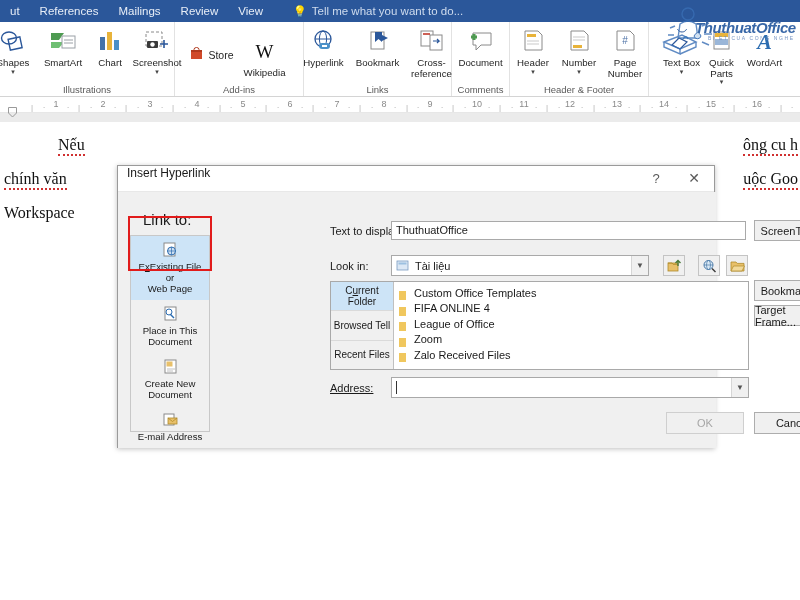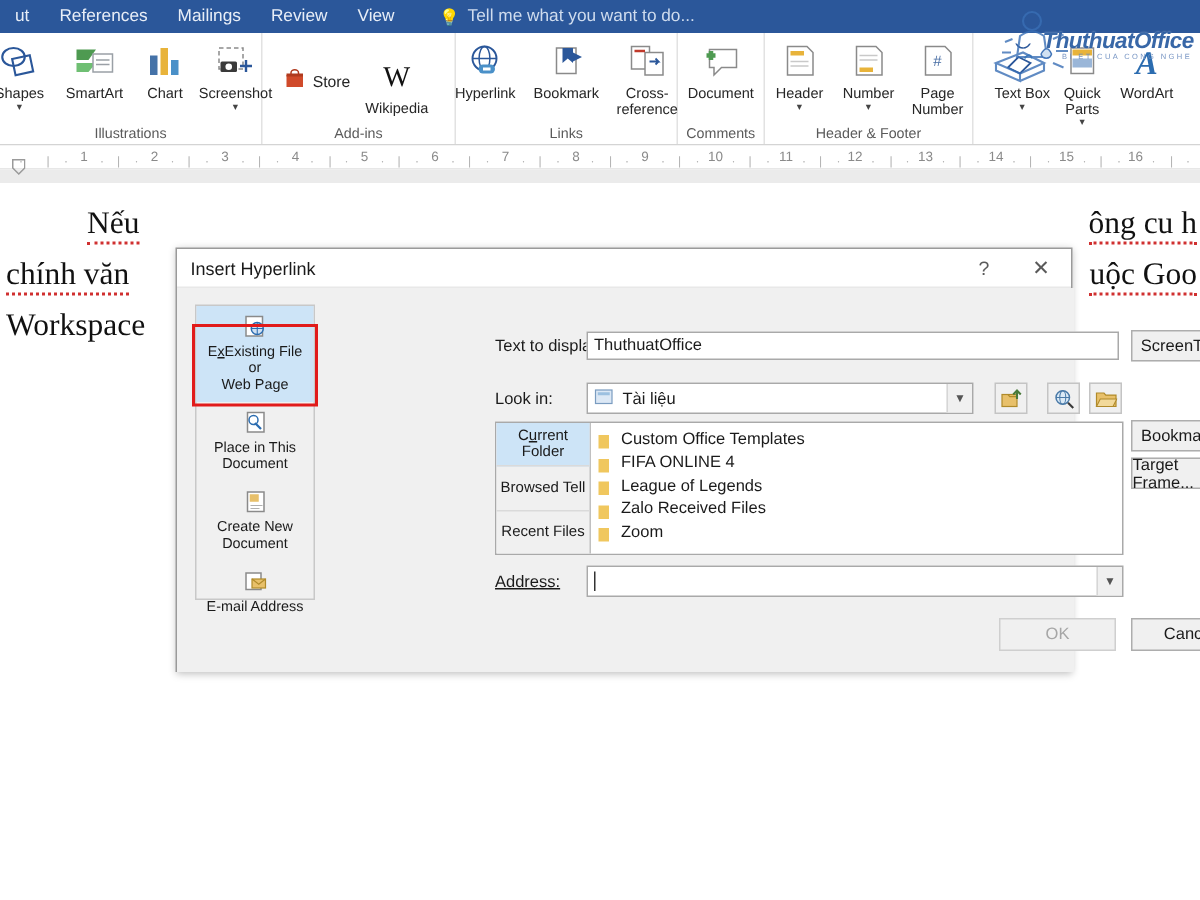--- a/index.html
+++ b/index.html
@@ -80,21 +80,21 @@
   }
   #first-line-marker { position: absolute; top: 98px; left: 135px; }
 
   
   #doc-area {
     position: absolute; top: 122px; left: 0; width: 800px; height: 478px;
     background: #ffffff;
   }
   .doc-line {
     position: absolute; font-family: "Liberation Serif", serif;
-    font-size: 21px; color: #111; white-space: nowrap;
+    font-size: 16px; color: #111; white-space: nowrap;
   }
   .squig {
     border-bottom: 2px dotted #d03030;
     padding-bottom: 1px;
   }
   #doc-l1 { top: 14px; left: 58px; }
   #doc-l2 { top: 48px; left: 4px; }
   #doc-l3 { top: 82px; left: 4px; }
   #doc-r1 { top: 14px; right: 2px; }
   #doc-r2 { top: 48px; right: 2px; }
@@ -120,37 +120,37 @@
     position: absolute; top: 165px; left: 117px;
     width: 598px; height: 283px;
     background: #f0f0f0;
     border: 1px solid #9a9a9a;
     box-shadow: 0 1px 5px rgba(0,0,0,0.25);
     font-family: "Liberation Sans", sans-serif;
   }
   #dlg-titlebar {
     position: relative; height: 26px; background: #ffffff;
     border-bottom: 1px solid #e8e8e8;
-    display: flex; align-items: center;
+    display: flex; 
   }
   #dlg-title { font-size: 12px; color: #1a1a1a; padding-left: 9px; }
   #dlg-help, #dlg-close {
     position: absolute; top: 0; width: 32px; height: 24px;
     display: flex; align-items: center; justify-content: center;
     font-size: 13px; color: #5a5a5a; cursor: default;
   }
   #dlg-help { right: 42px; }
   #dlg-close { right: 4px; font-size: 14px; }
 
   #dlg-body { position: relative; width: 598px; height: 256px; background: #f0f0f0; }
 
   
   #linkto-label { position: absolute; top: 19px; left: 25px; font-size: 15px; color: #1a1a1a; }
   #linkto-panel {
-    position: absolute; top: 11px; left: 12px; width: 80px; height: 197px;
+    position: absolute; top: 43px; left: 12px; width: 80px; height: 197px;
     background: #f0f0f0; border: 1px solid #c8c8c8;
   }
   .lt-item {
     position: relative; width: 78px; padding: 5px 2px 6px 2px;
     display: flex; flex-direction: column; align-items: center; cursor: default;
   }
   .lt-item .lt-ico { height: 18px; display: flex; align-items: center; justify-content: center; }
   .lt-item .lt-cap {
     font-size: 9.6px; color: #1a1a1a; text-align: center; line-height: 11px; margin-top: 2px;
   }
@@ -701,38 +701,38 @@
                 </svg>
             </span>
             <span class="fname">FIFA ONLINE 4</span>
           </div>
           <div class="file-row">
             <span class="folder-ico">
               <svg width="10" height="11" viewBox="0 0 10 11">
                   <rect x="1" y="1" width="7" height="9" fill="#f0c75e"></rect>
                 </svg>
             </span>
-            <span class="fname">League of Legends</span>
+            <span class="fname">League of Office</span>
+          </div>
+          <div class="file-row">
+            <span class="folder-ico">
+              <svg width="10" height="11" viewBox="0 0 10 11">
+                  <rect x="1" y="1" width="7" height="9" fill="#f0c75e"></rect>
+                </svg>
+            </span>
+            <span class="fname">Zoom</span>
           </div>
           <div class="file-row">
             <span class="folder-ico">
               <svg width="10" height="11" viewBox="0 0 10 11">
                   <rect x="1" y="1" width="7" height="9" fill="#f0c75e"></rect>
                 </svg>
             </span>
             <span class="fname">Zalo Received Files</span>
           </div>
-          <div class="file-row">
-            <span class="folder-ico">
-              <svg width="10" height="11" viewBox="0 0 10 11">
-                  <rect x="1" y="1" width="7" height="9" fill="#f0c75e"></rect>
-                </svg>
-            </span>
-            <span class="fname">Zoom</span>
-          </div>
         </div>
       </div>
 
       <div id="bookmark-btn" class="wbtn">Bookmark...</div>
       <div id="targetframe-btn" class="wbtn">Target Frame...</div>
 
       <div id="address-label">Address:</div>
       <div id="address-combo">
         <span class="ad-caret"></span>
         <span class="ad-arrow">▼</span>

